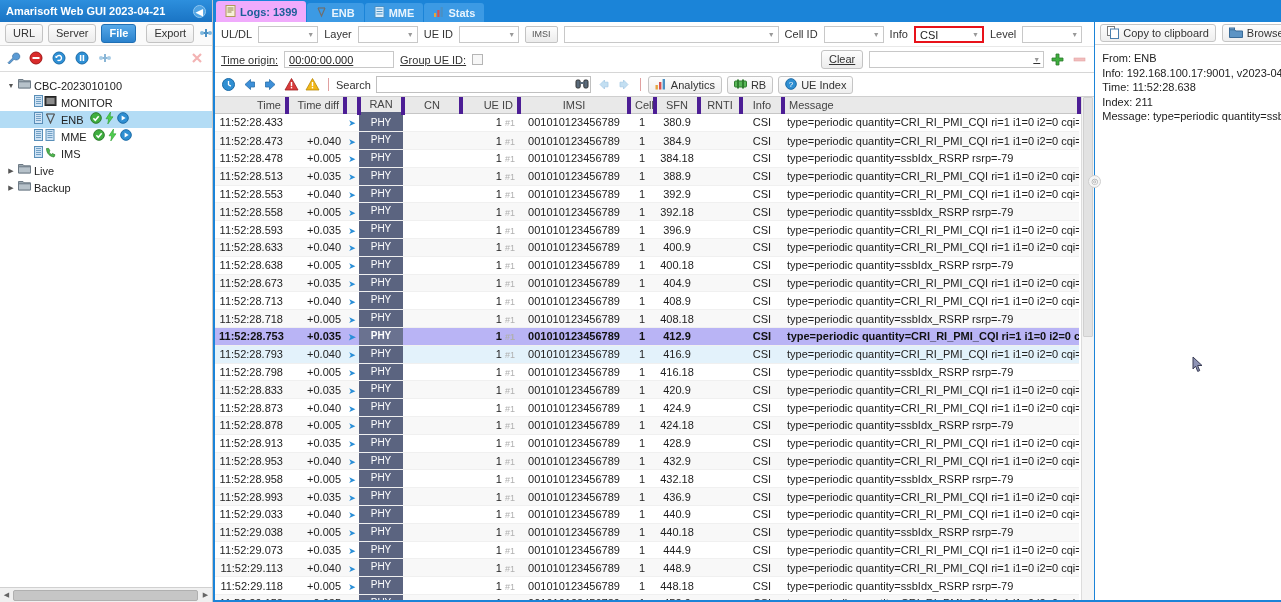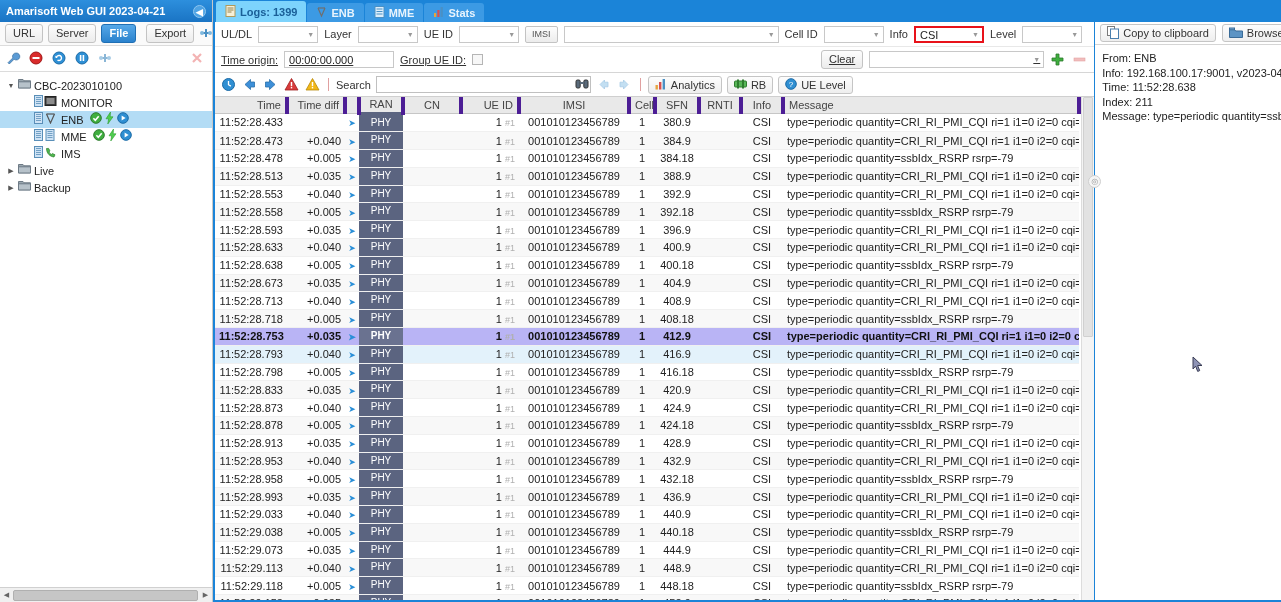--- a/index.html
+++ b/index.html
@@ -125,21 +125,21 @@
   .tab {
     height: 19px;
     display: flex; align-items: center; gap: 4px;
     padding: 0 9px;
     font-size: 11px; font-weight: bold;
     border-radius: 3px 3px 0 0;
     cursor: pointer;
     color: #e9f4fd;
     background: #3c9ae4;
   }
-  .tab.active { background: #7dd3fc; color: #1a5f98; height: 21px; }
+  .tab.active { background: #f0abfc; color: #1a5f98; height: 21px; }
 
   .pane-wrap {
     flex: 1;
     display: flex;
     background: #ffffff;
     border: 2px solid #1b84d8;
     border-top: none;
     margin: 0;
     overflow: hidden;
   }
@@ -688,21 +688,21 @@
             </span>
             <span>RB</span>
           </div>
           <div class="tbtn">
             <span>
               <svg width="12" height="12" viewBox="0 0 12 12">
                   <circle cx="6" cy="6" r="5.3" fill="#2f8fd2" stroke="#1a6aa6"></circle>
                   <text x="6" y="9" font-size="8" fill="#fff" text-anchor="middle" font-family="Liberation Sans">?</text>
                 </svg>
             </span>
-            <span>UE Level</span>
+            <span>UE Index</span>
           </div>
         </div>
 
         <div class="tablezone">
           <div class="tablescroll">
             <table class="logs">
               <thead>
                 <tr>
                   <th class="c-time">Time</th>
                   <th class="c-tdiff">Time diff</th>

